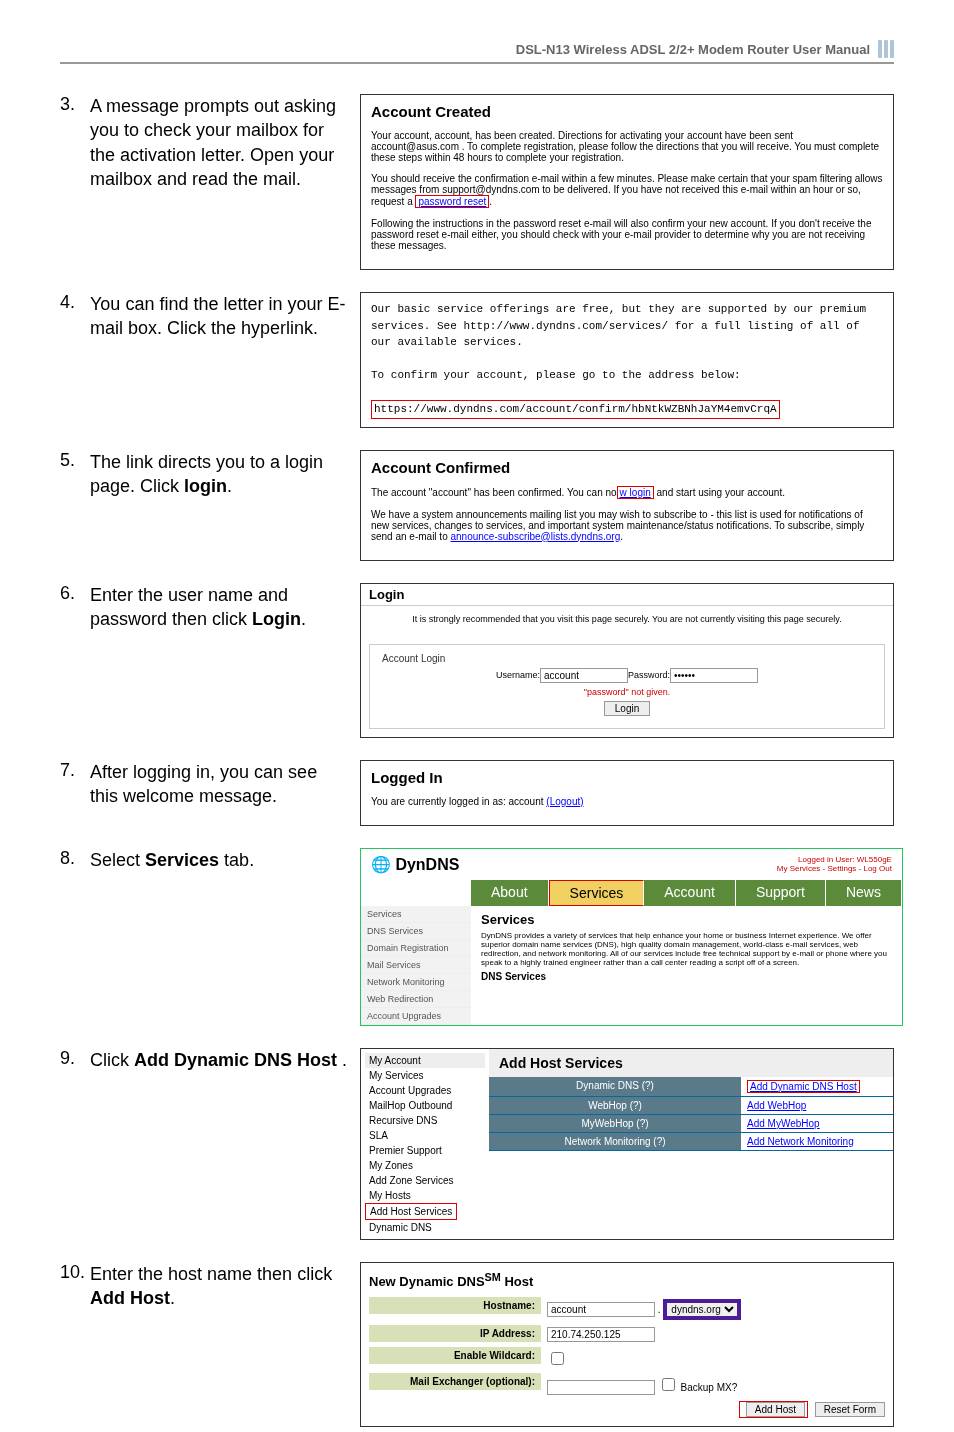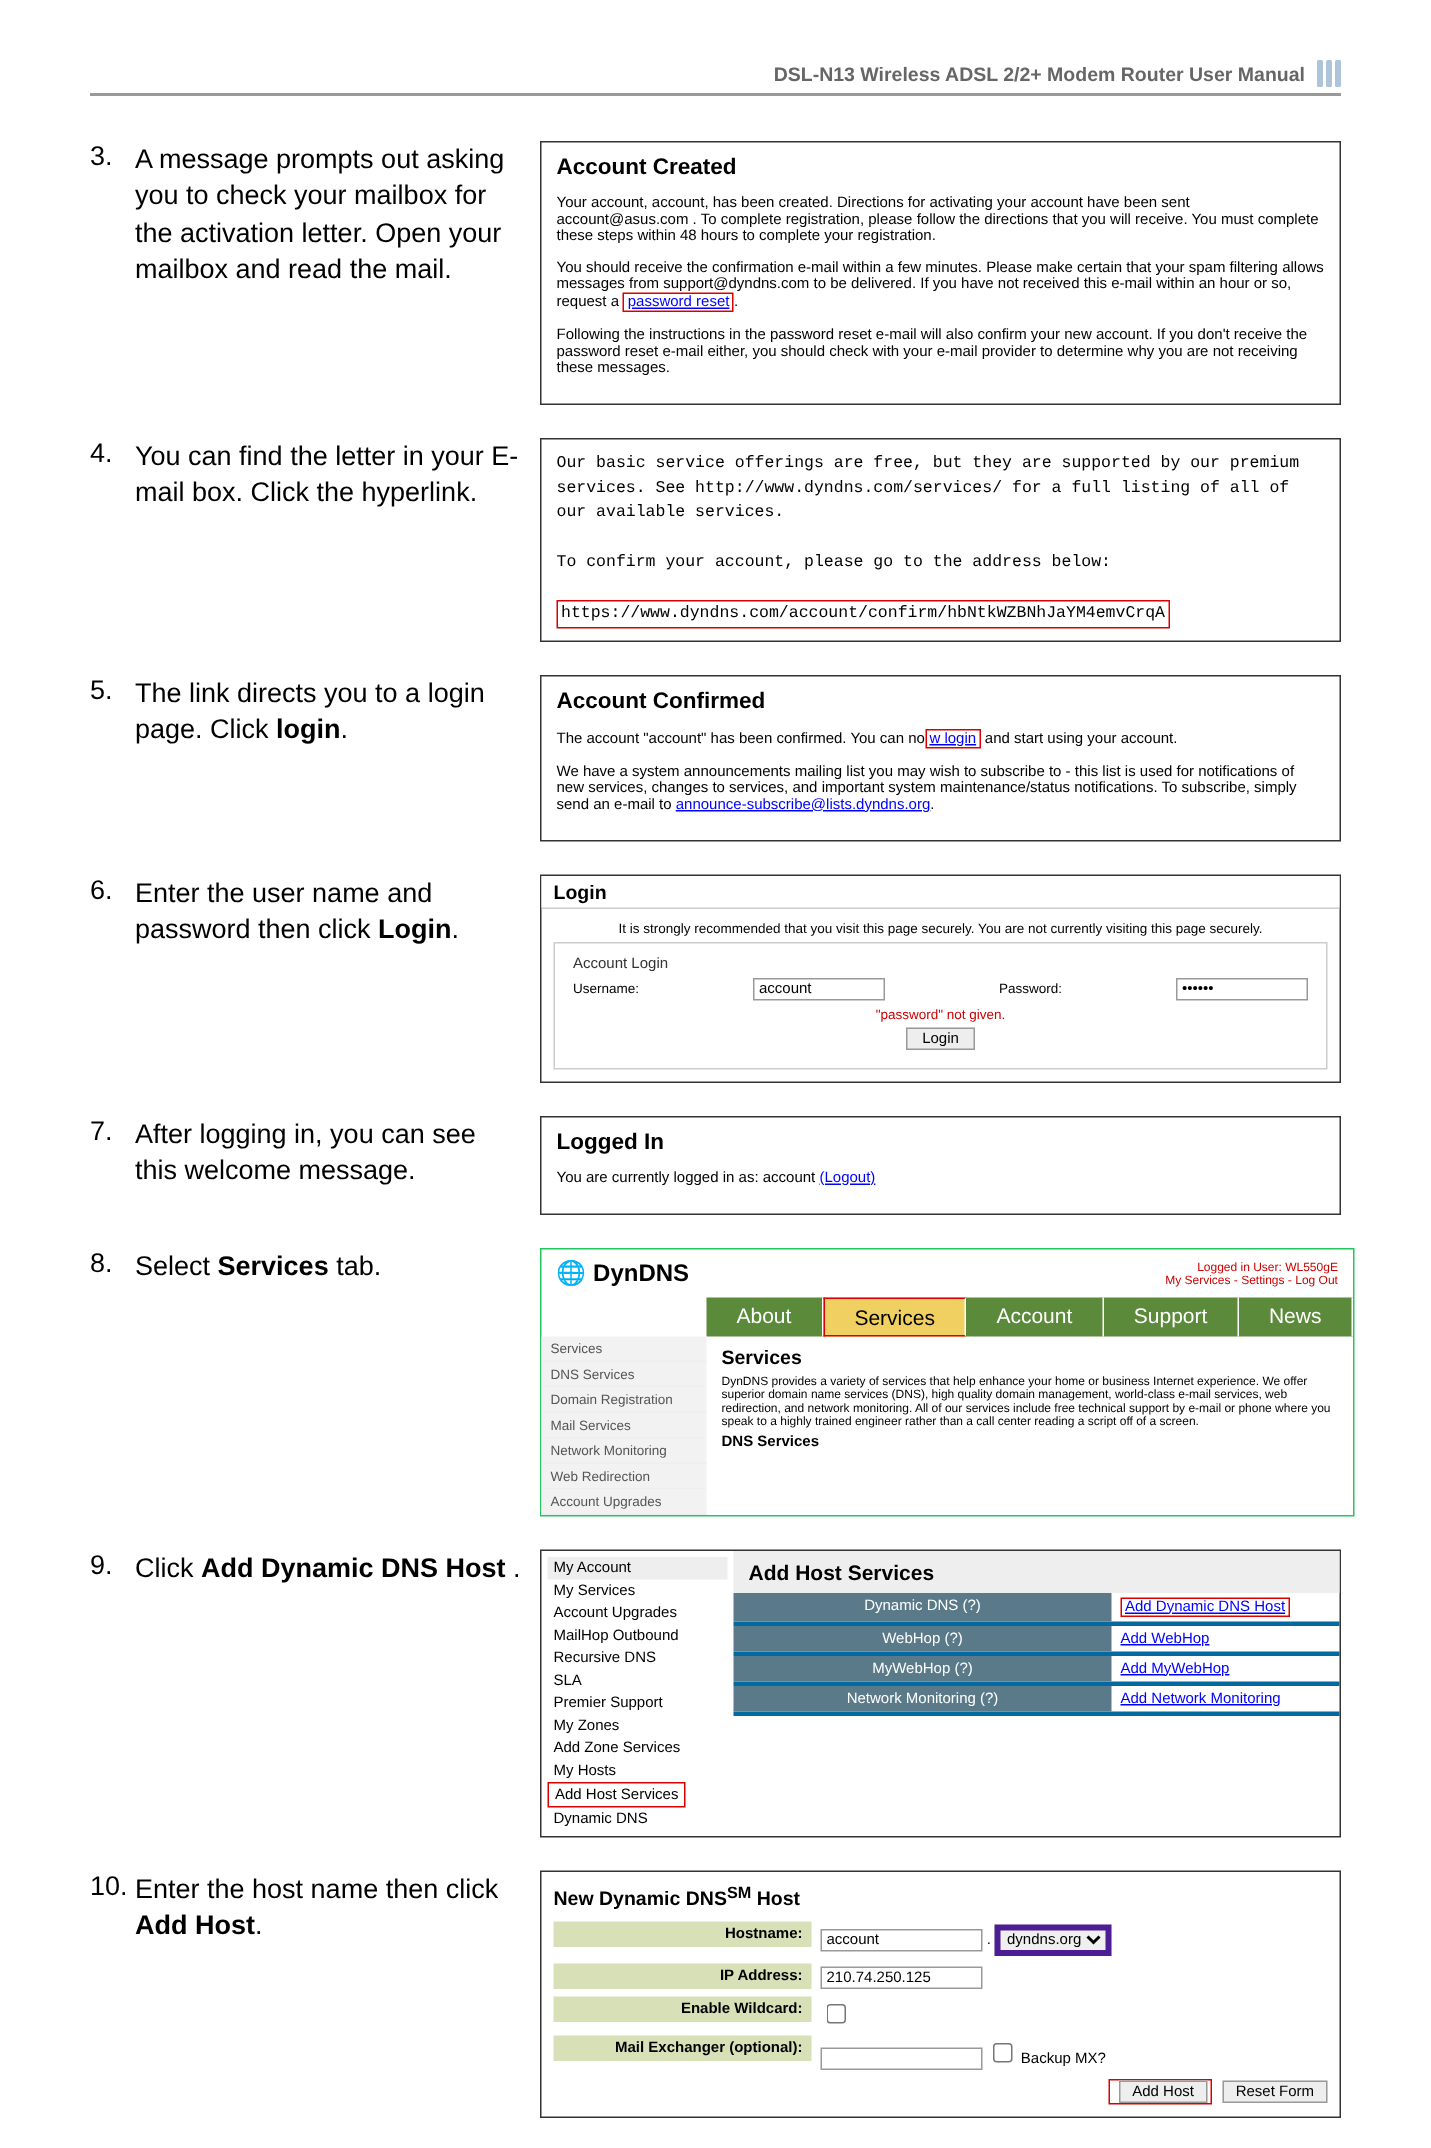--- a/index.html
+++ b/index.html
@@ -13,40 +13,40 @@
 .step-text{width:260px;font-size:18px;line-height:1.35;flex-shrink:0;padding-right:10px}
 .step-img{flex:1}
 .box{border:1px solid #333;padding:8px 10px;font-size:10px;background:#fff}
 .box-title{font-size:15px;font-weight:bold;margin-bottom:6px}
 .mono{font-family:"Courier New",monospace;font-size:11px;line-height:1.5}
 .blue-link{color:#00f;text-decoration:underline}
 .red-box{border:1.5px solid #d00;padding:0 2px;display:inline-block}
 .login-box{border:1px solid #333;background:#fff}
 .login-head{padding:3px 8px;font-size:13px;font-weight:bold;background:#fff}
 .login-inner{border-top:1px solid #ccc;padding:8px;font-size:9px}
-.fieldset{border:1px solid #ccc;padding:8px 12px;margin-top:4px}
+.fieldset{border:1px solid #ccc;padding:8px 12px;margin-top:20px}
 .fieldset-label{font-size:10px;color:#333}
-.login-row{display:flex;gap:0;align-items:center;justify-content:space-between;margin:4px 0}
+.login-row{display:flex;gap:0;align-items:center;justify-content:center;margin:4px 0}
 .login-row input{font-size:10px;padding:1px 3px;border:1px solid #999;width:80px}
 .login-btn{display:block;margin:4px auto;padding:1px 10px;font-size:10px;border:1px solid #999;background:#eee}
 .red-text{color:#c00;font-size:9px;text-align:center}
 .dyndns-box{border:1px solid #22c55e;background:#fff;font-size:10px}
 .dyndns-head{display:flex;justify-content:space-between;align-items:center;padding:6px 10px}
 .dyndns-logo{font-size:16px;font-weight:bold}
 .dyndns-tabs{display:flex;font-size:14px}
 .dyndns-tab{padding:4px 20px;text-align:center;border-right:1px solid #fff}
 .tab-green{background:#5a8a3a;color:#fff}
 .tab-yellow{background:#f0d060;color:#000}
 .tab-row{display:flex}
 .side-menu{width:110px;background:#fff;font-size:9px}
 .side-item{padding:3px 6px;border-bottom:1px solid #eee;color:#555;background:#f2f2f2}
 .content-area{flex:1;padding:6px 10px}
 .add-host-box{border:1px solid #333;background:#fff;font-size:10px}
 .add-host-title{font-size:14px;font-weight:bold;padding:6px 10px;background:#eee}
-.host-row{display:flex;border-bottom:3px solid #0369a1}
+.host-row{display:flex;border-bottom:1px solid #0369a1}
 .host-label{flex:1;background:#5a7a8a;color:#fff;text-align:center;padding:3px;font-size:10px}
 .host-link{width:140px;text-align:left;padding:3px 6px;font-size:10px}
 .host-link a{color:#00f;text-decoration:underline}
 .side2{width:120px;font-size:10px;padding:4px}
 .side2-item{padding:2px 4px}
 .form-box{border:1px solid #333;padding:8px;font-size:10px;background:#fff}
 .form-title{font-size:13px;font-weight:bold;margin-bottom:8px}
 .form-row{display:flex;align-items:flex-start;margin-bottom:3px}
 .form-label{width:160px;text-align:right;background:#d8e0b8;padding:3px 6px;font-size:10px;font-weight:bold}
 .form-field{padding:2px 6px}

